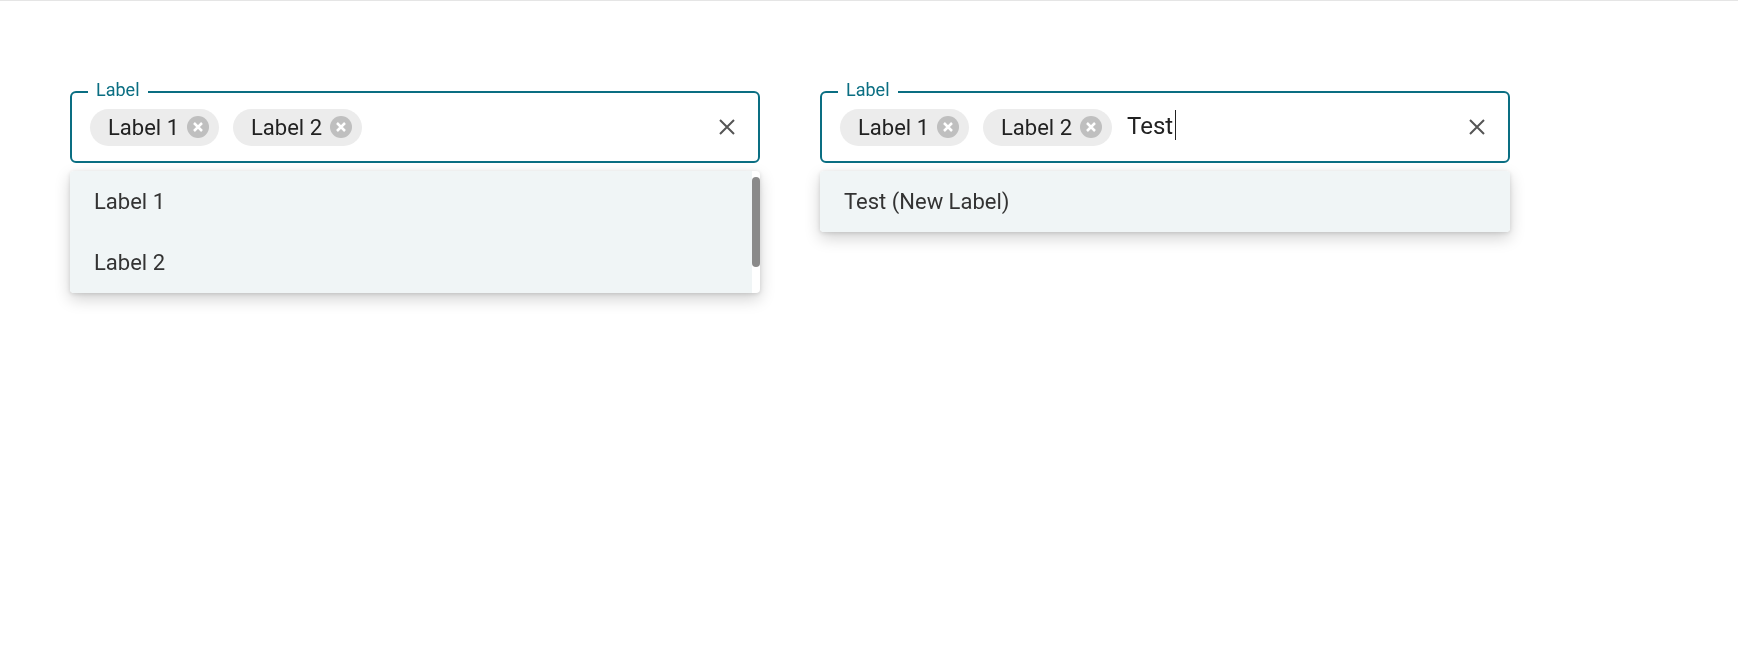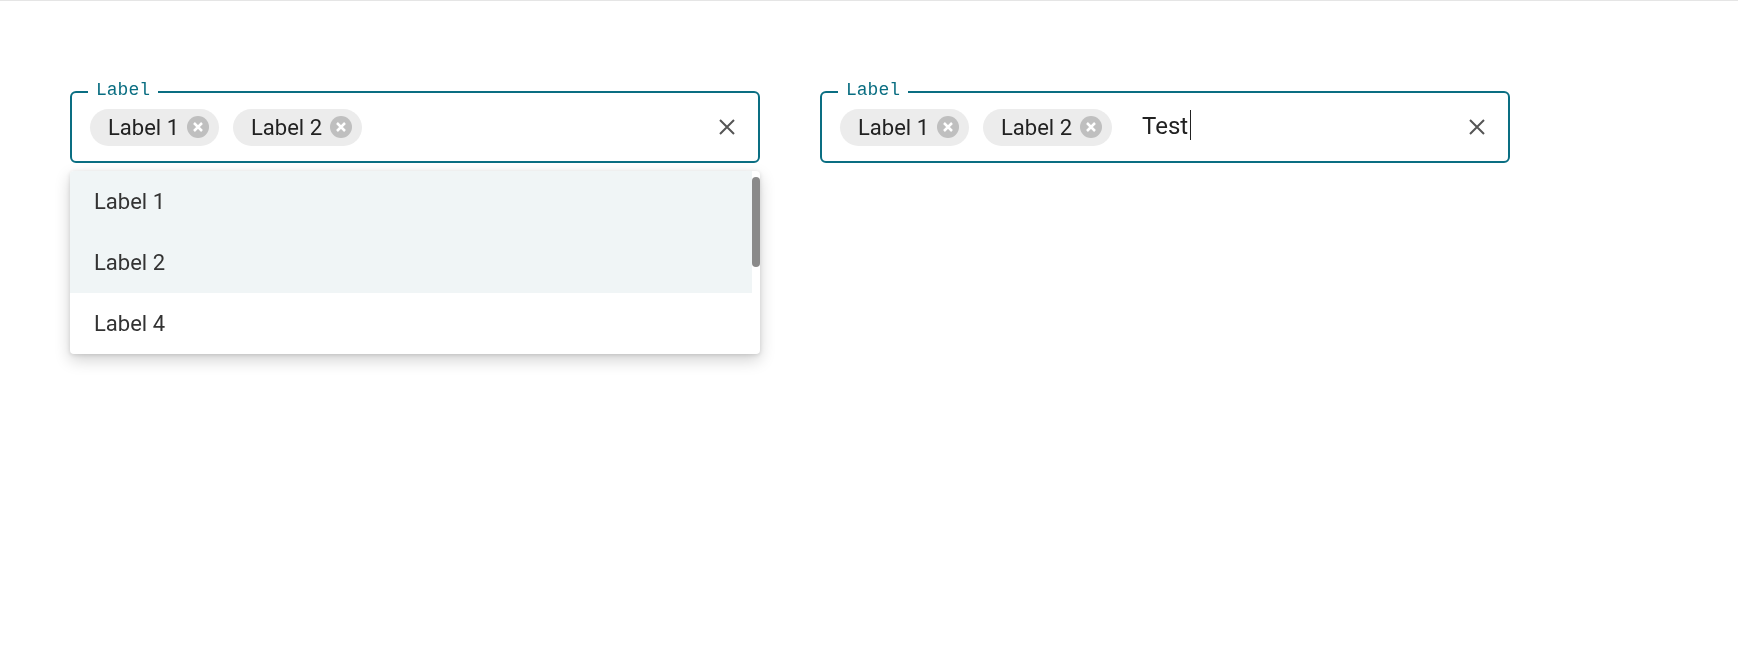--- a/index.html
+++ b/index.html
@@ -36,21 +36,20 @@
     }
     .legend {
       position: absolute;
       top: -12px;
       left: 16px;
       background: #fff;
       padding: 0 8px;
       font-size: 18px;
       color: #0a6e82;
       line-height: 1;
-      font-family: Liberation Mono, monospace;
     }
     .chips {
       display: flex;
       align-items: center;
       gap: 14px;
       flex: 1;
       min-width: 0;
     }
     .chip {
       display: inline-flex;
@@ -77,21 +76,21 @@
     .chip-remove svg {
       width: 10px;
       height: 10px;
       stroke: #fff;
       stroke-width: 2.5;
     }
     .text-value {
       font-size: 24px;
       color: #222;
       position: relative;
-      margin-left: 16px;
+      margin-left: 1px;
     }
     .cursor {
       display: inline-block;
       width: 1px;
       height: 30px;
       background: #222;
       vertical-align: middle;
       margin-left: 2px;
       position: relative;
       top: -2px;
@@ -184,21 +183,20 @@
       <span class="clear-btn">
         <svg viewBox="0 0 24 24" fill="none">
             <path d="M5 5L19 19M19 5L5 19"></path>
           </svg>
       </span>
     </div>
     <div class="dropdown left">
       <div class="dropdown-list">
         <div class="dropdown-item highlighted">Label 1</div>
         <div class="dropdown-item highlighted">Label 2</div>
-        <div class="dropdown-item">Label 4</div>
       </div>
       <div class="dropdown-scrollbar">
         <div class="dropdown-thumb"></div>
       </div>
     </div>
   </div>
 
   <div class="field-group">
     <div class="field-box">
       <span class="legend">Label</span>
@@ -220,15 +218,18 @@
           </span>
         </span>
         <span class="text-value"><span>Test</span><span class="cursor"></span></span>
       </div>
       <span class="clear-btn">
         <svg viewBox="0 0 24 24" fill="none">
             <path d="M5 5L19 19M19 5L5 19"></path>
           </svg>
       </span>
     </div>
+    <div class="dropdown right">
+      <div class="dropdown-item highlighted">Test (New Label)</div>
+    </div>
   </div>
 
 </div>
 
 </body></html>

